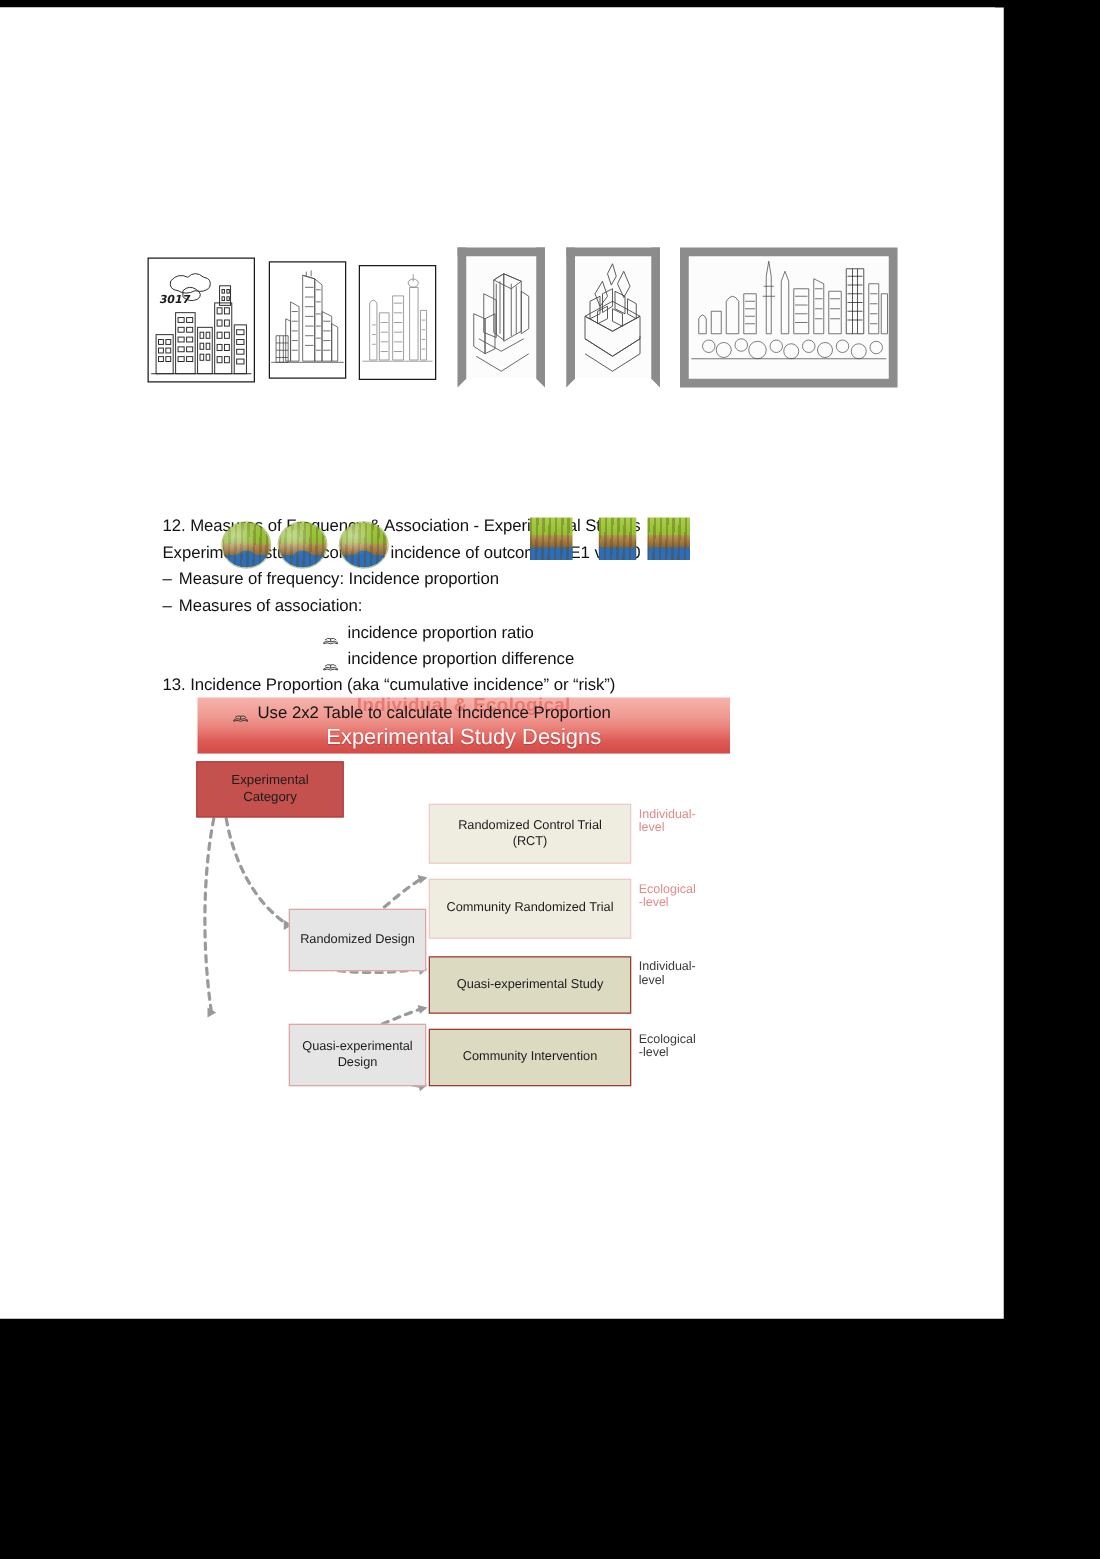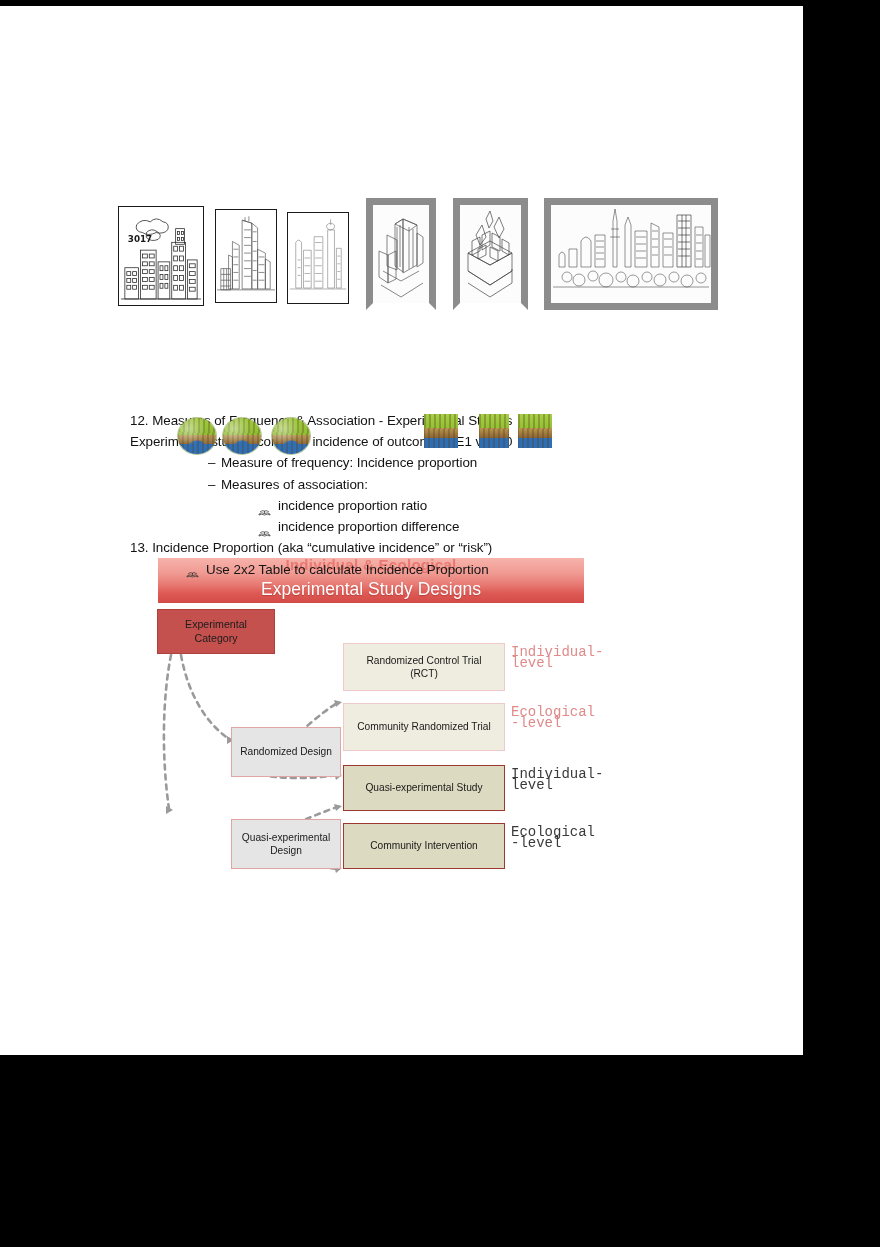--- a/index.html
+++ b/index.html
@@ -31,21 +31,21 @@
     position: absolute;
     left: 0px; top: 0px;
     width: 796px; height: 8px;
     background: #ffffff;
   }
 
   
   #sketch-strip {
     position: absolute;
     left: 118px; top: 198px;
-    width: 600px; height: 118px;
+    width: 600px; height: 118px; font-style: italic;
   }
   .sketch-frame {
     position: absolute;
     background: #ffffff;
     overflow: hidden;
   }
   .sketch-frame.thin { border: 1.6px solid #1b1b1b; }
   .sketch-frame.thick {
     border-left: 7px solid #8c8c8c;
     border-right: 7px solid #8c8c8c;
@@ -63,21 +63,21 @@
     width: 460px;
   }
   .ol-line {
     color: #121212;
     font-size: 13.4px;
     line-height: 21.2px;
     white-space: nowrap;
     letter-spacing: -0.05px;
   }
   .ol-l1 { margin-left: 0px; }
-  .ol-l2 { margin-left: 78px; }
+  .ol-l2 { }
   .ol-l3 { margin-left: 128px; }
   .dash { display: inline-block; width: 13px; }
   .bookmark {
     display: inline-block;
     width: 13px; height: 8px;
     margin-right: 7px;
     position: relative;
     top: -1px;
     vertical-align: middle;
   }
@@ -186,24 +186,23 @@
     border: 1.6px solid #f0c9ca;
     font-size: 10.2px;
   }
   .dbox-leaf-dark {
     background: #dcdac1;
     border: 1.8px solid #9c3a32;
     font-size: 10.2px;
   }
   .lvl {
     position: absolute;
-    font-size: 14px;
+    font-size: 10px;
     line-height: 10.5px;
     white-space: nowrap;
-    font-family: Liberation Mono, monospace;
   }
   .lvl-pink { color: #e08a8a; }
   .lvl-dark { color: #3a3a3a; }
 </style>
 </head>
 <body>
 
 <div id="page-canvas"></div>
 <div id="page-sheet">
   <div id="page-sheet-notch"></div>

